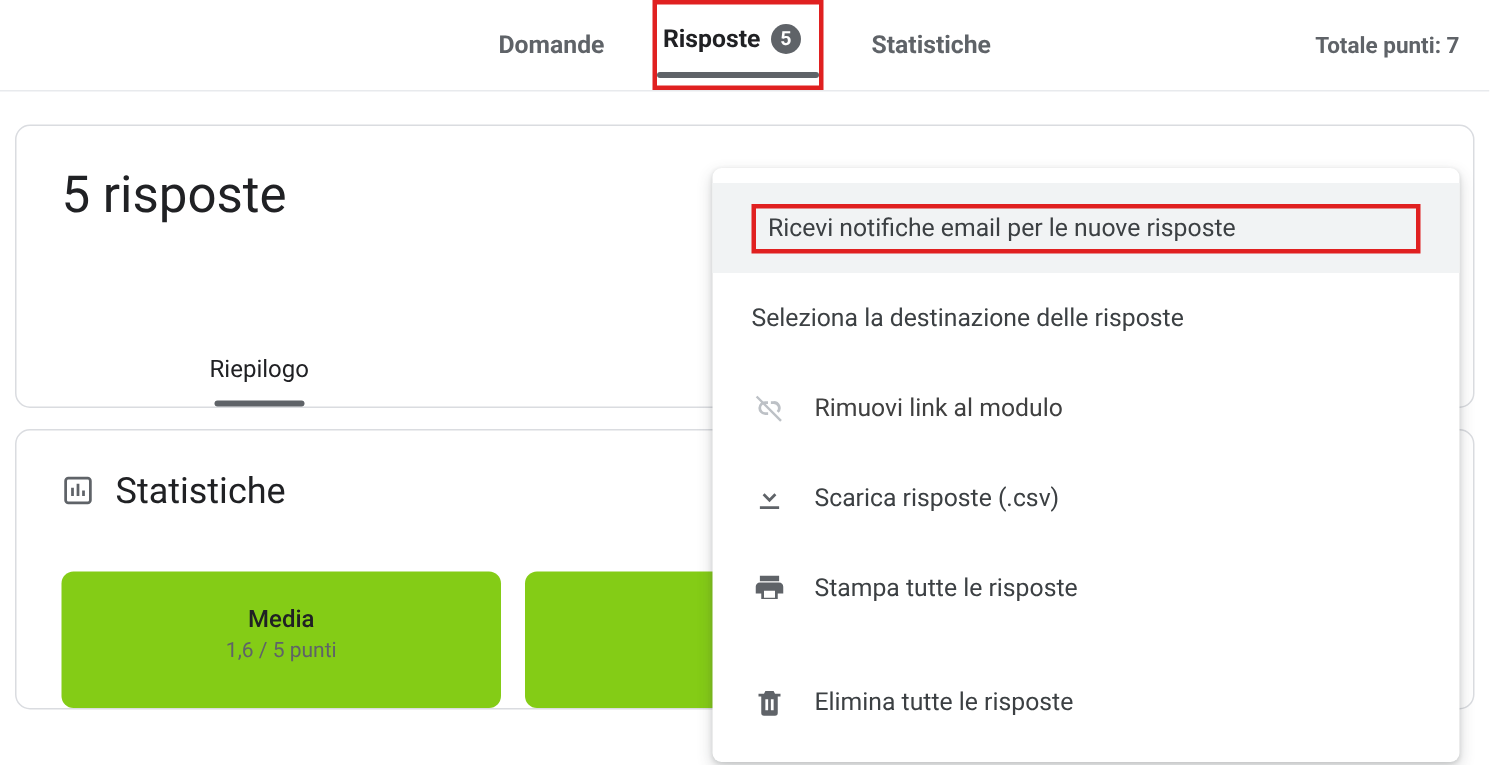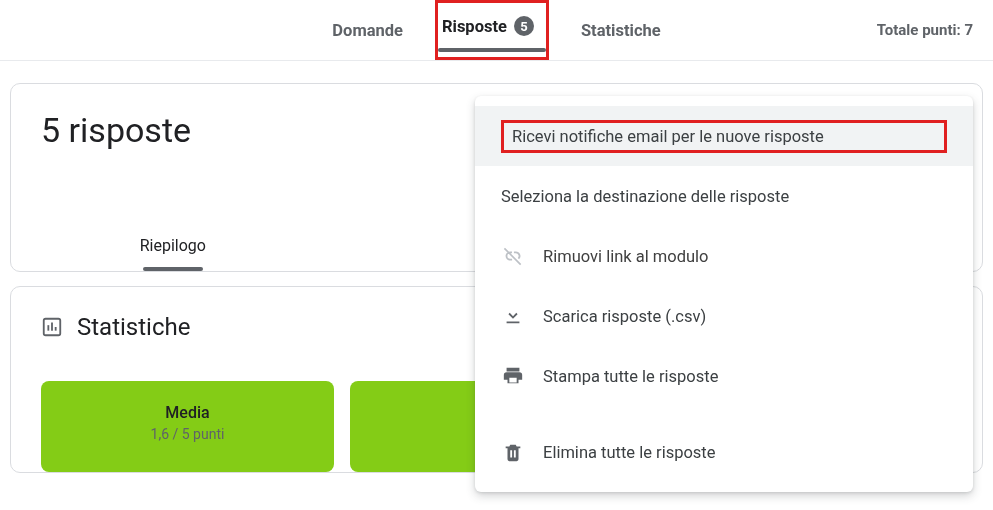--- a/index.html
+++ b/index.html
@@ -131,21 +131,21 @@
     background: #84cc16;
     border-radius: 8px;
     padding: 22px 0 30px 0;
     text-align: center;
   }
   .stat-box .lbl { font-size: 16px; font-weight: 500; color: #202124; }
   .stat-box .val { font-size: 14px; color: #5f6368; margin-top: 4px; }
   
   .menu {
     position: absolute;
-    top: 96px;
+    top: 112px;
     left: 475px;
     width: 498px;
     background: #fff;
     box-shadow: 0 1px 3px rgba(60,64,67,.15), 0 4px 10px rgba(60,64,67,.22);
     border-radius: 6px;
     padding: 10px 0;
     z-index: 10;
   }
   .menu-item, .menu-item-ic {
     display: flex;

